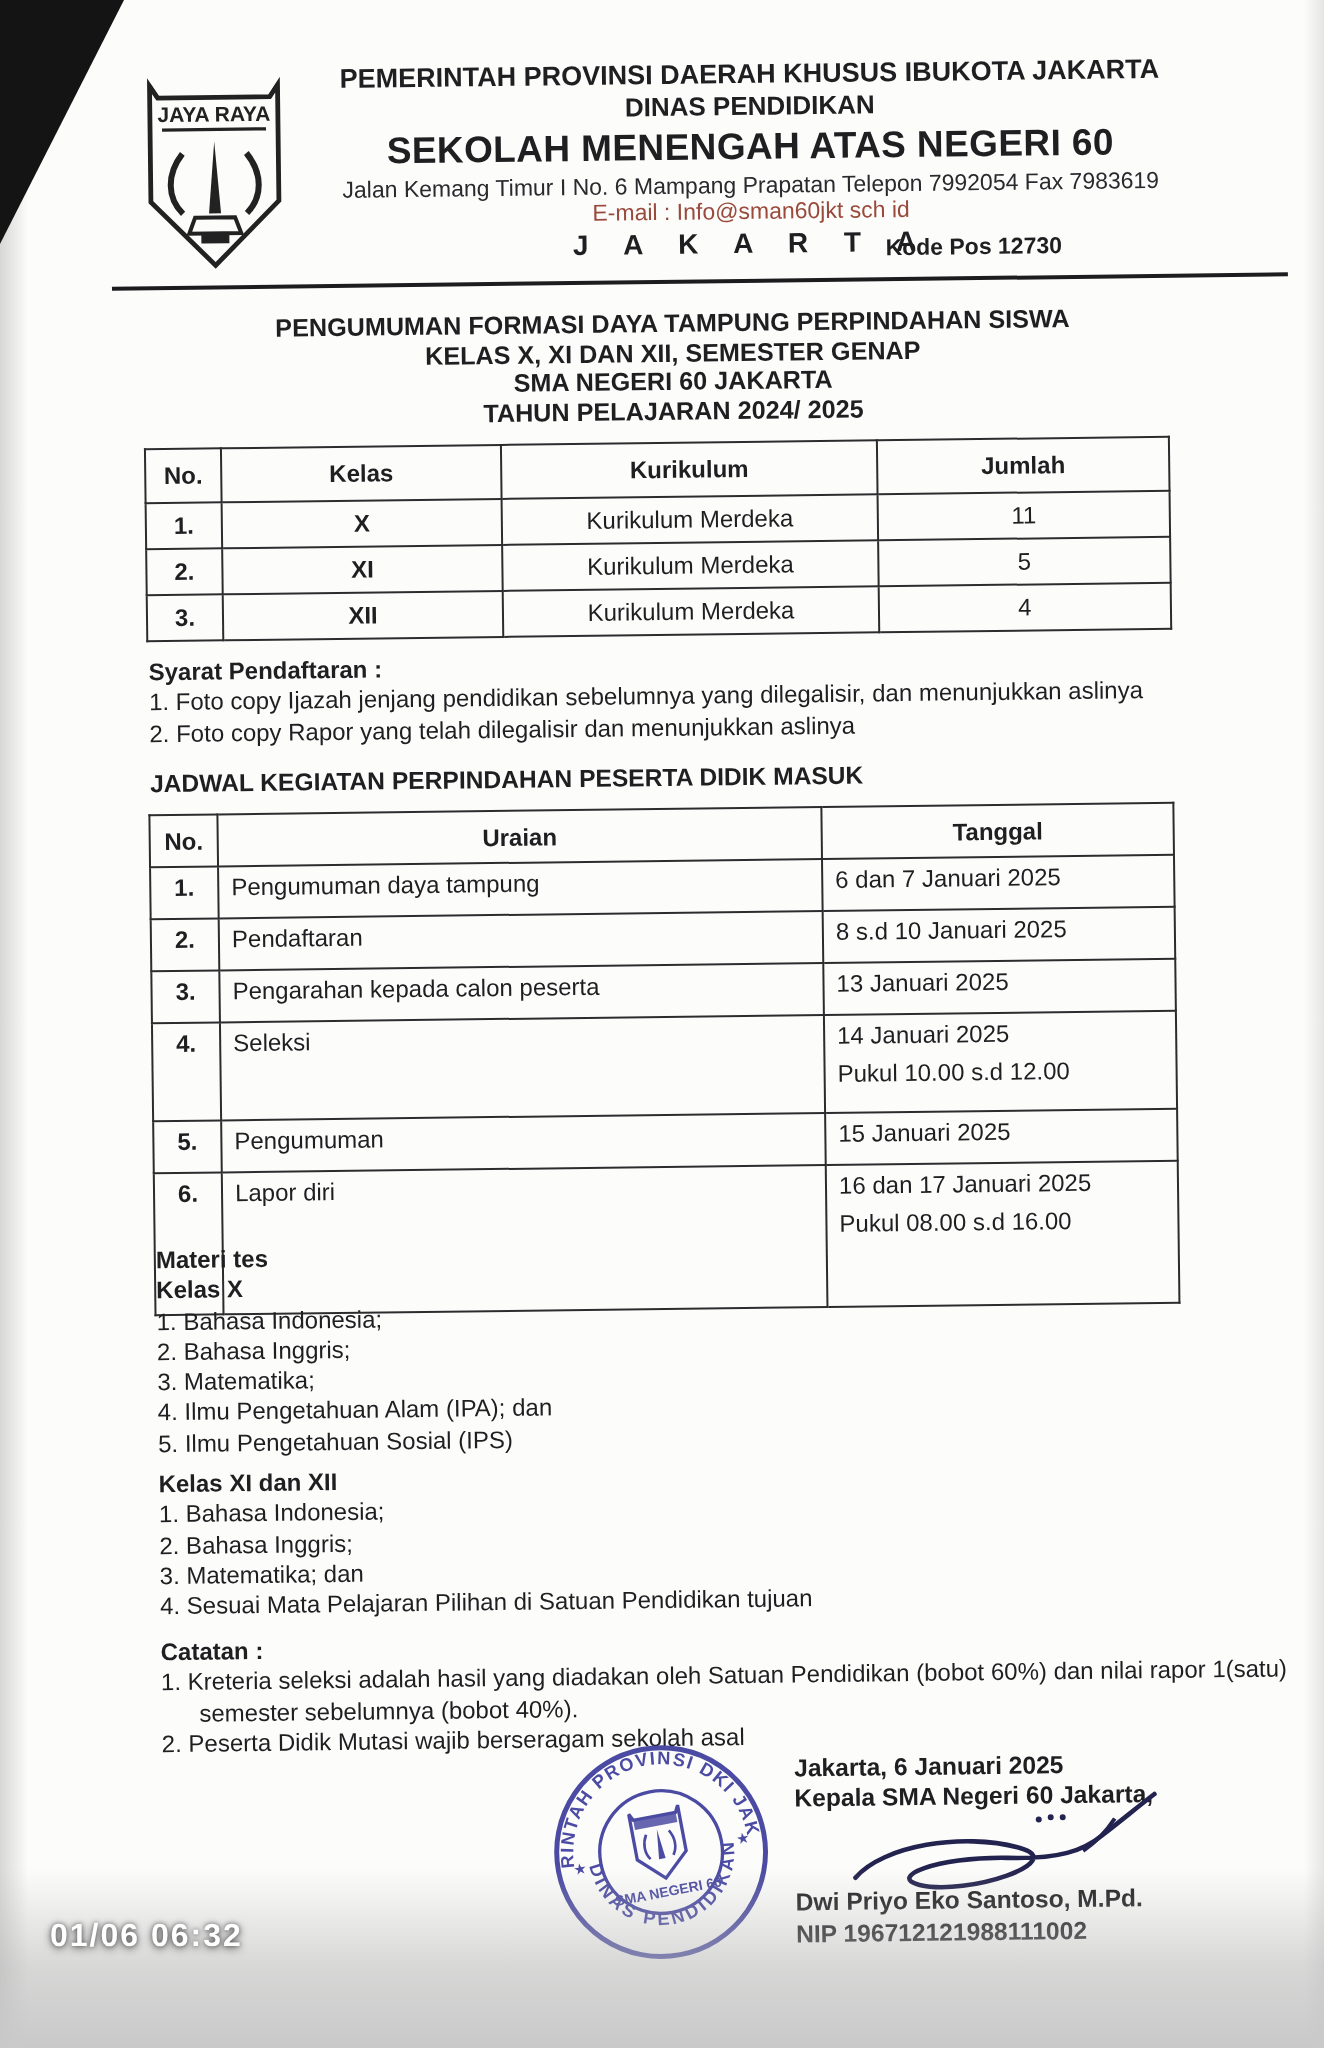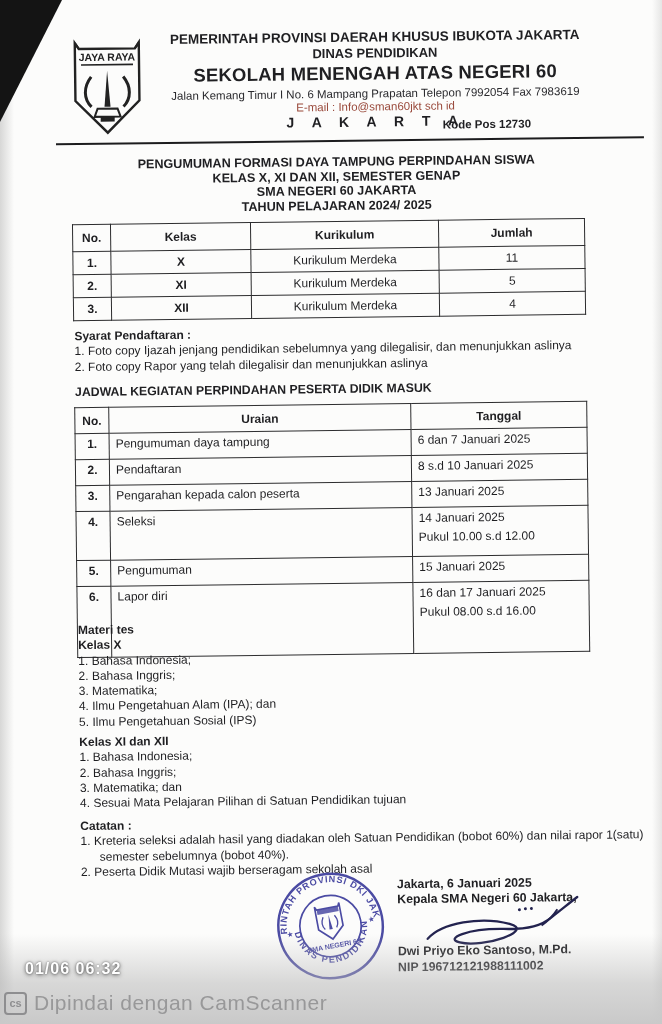--- a/index.html
+++ b/index.html
@@ -272,17 +272,13 @@
       <text x="70" y="97" text-anchor="middle" font-size="8.5" font-weight="bold" fill="#3c3c9c">SMA NEGERI 60</text>
     </svg>
 
   </div>
 
   <div class="corner-black"></div>
   <div class="edge-left"></div>
   <div class="edge-right"></div>
   <div class="bottom-fade"></div>
   <div class="timestamp">01/06 06:32</div>
-  <div class="watermark">
-    <div class="cs-badge">cs</div>
-    <div class="wm-text">Dipindai dengan CamScanner</div>
-  </div>
 </div>
 
 </body></html>

